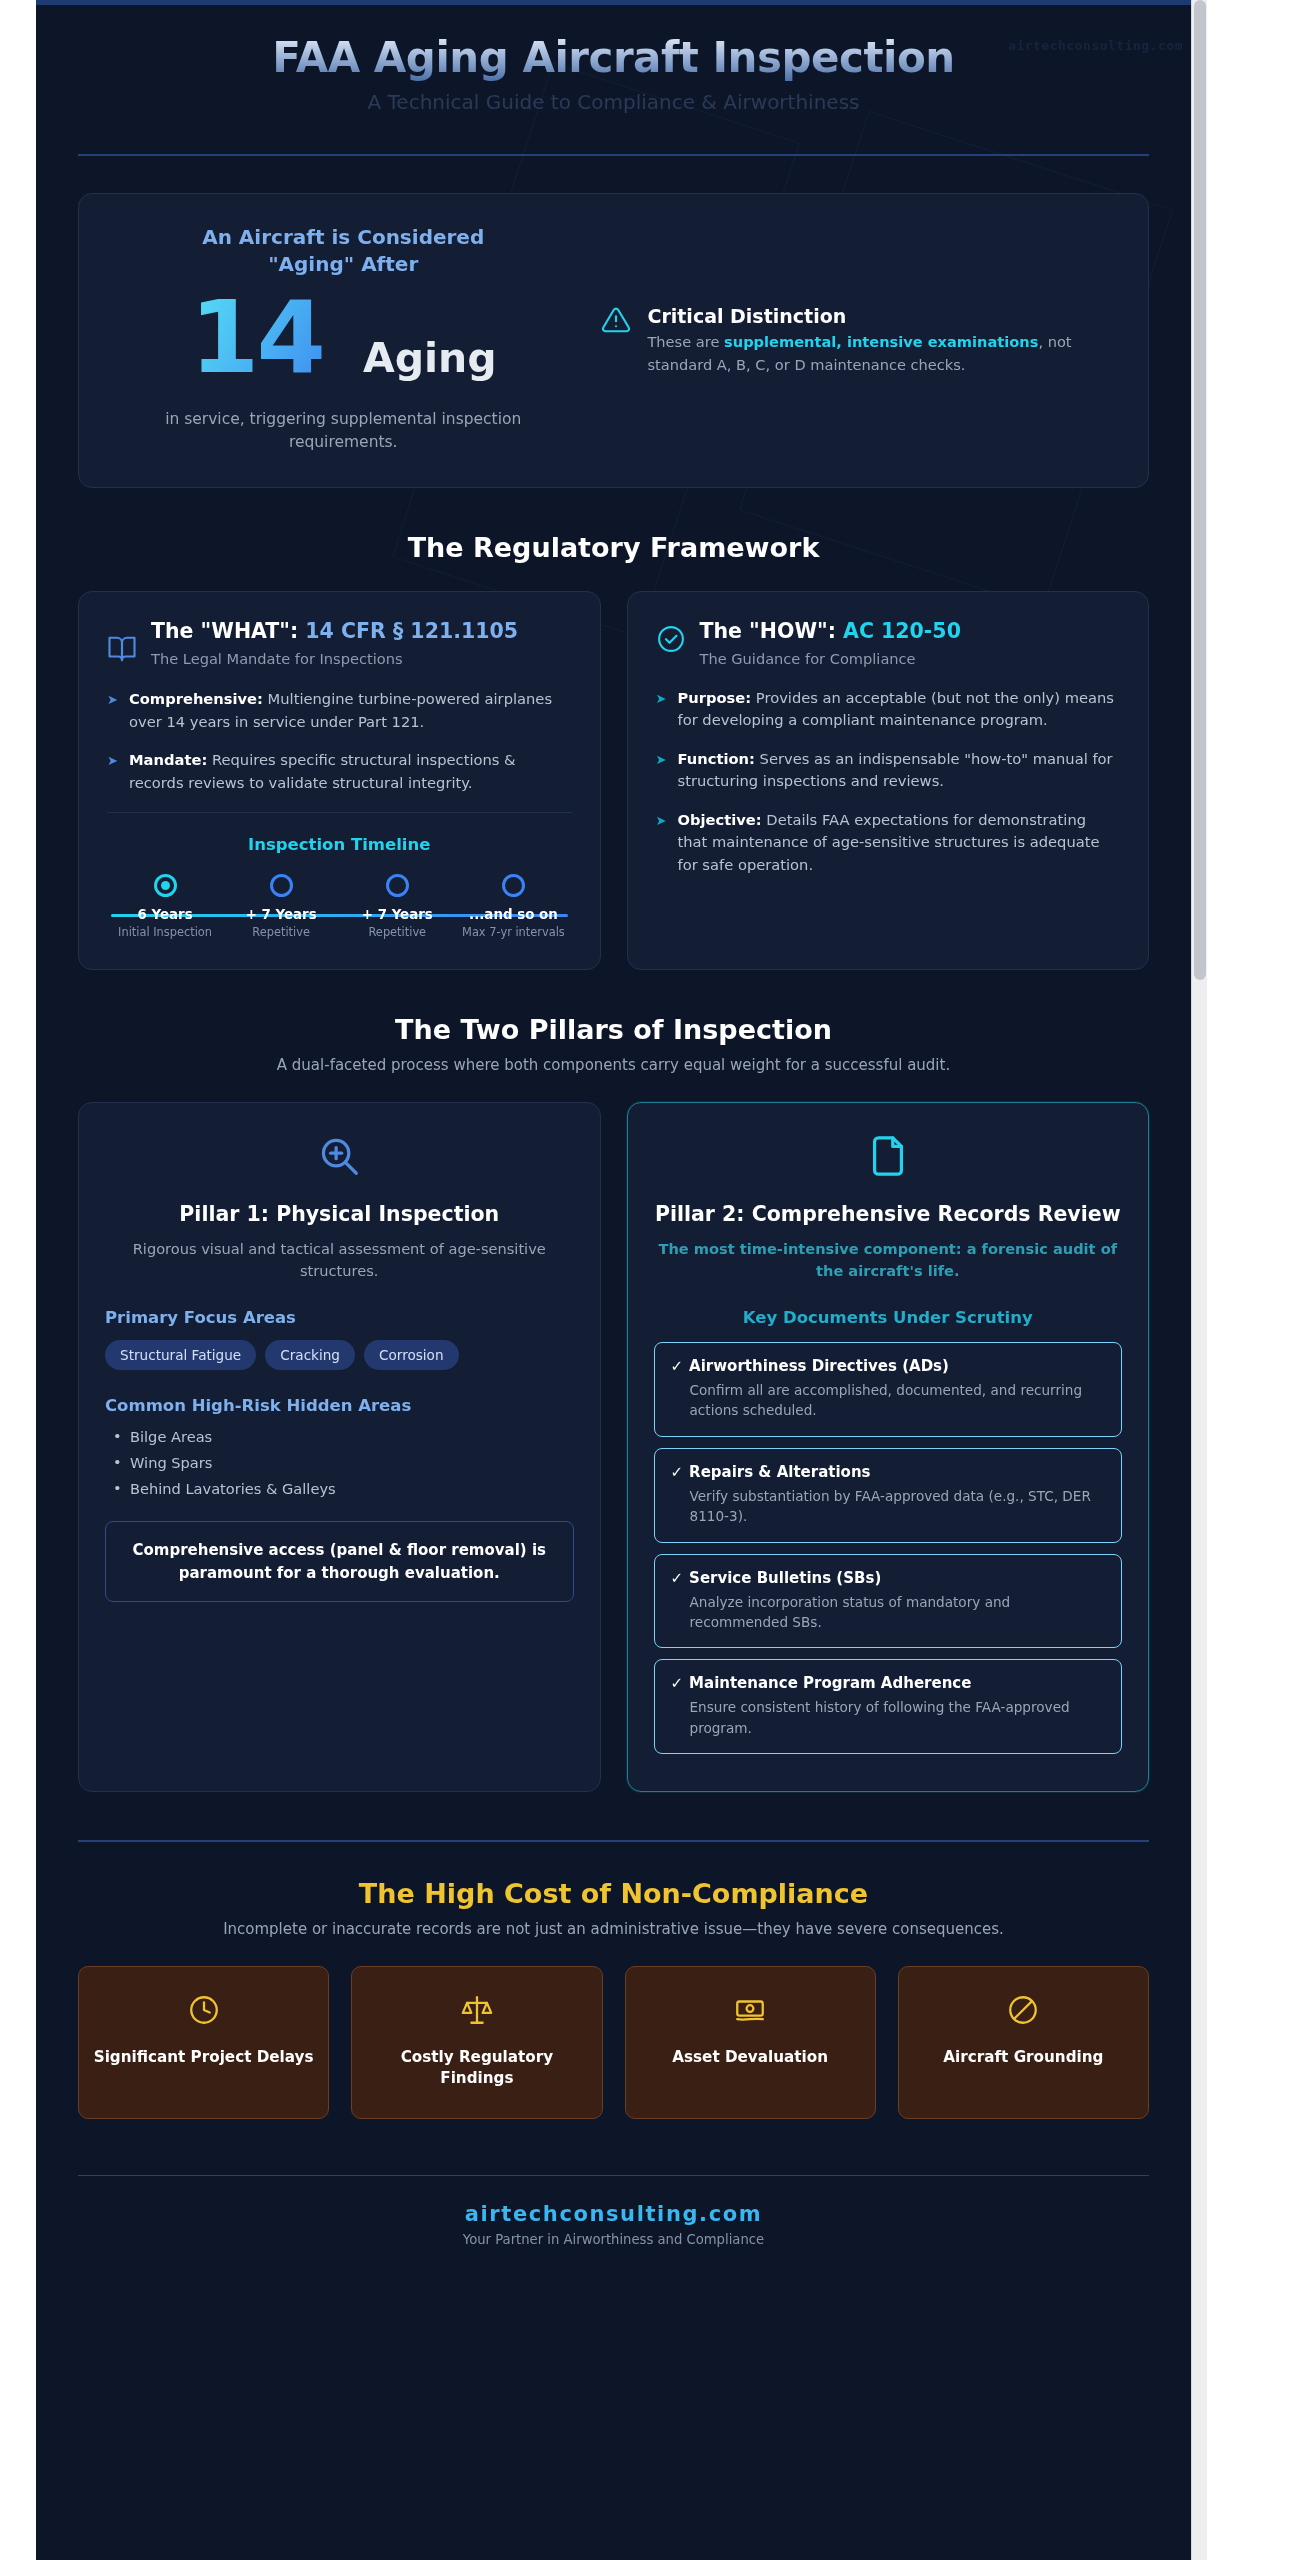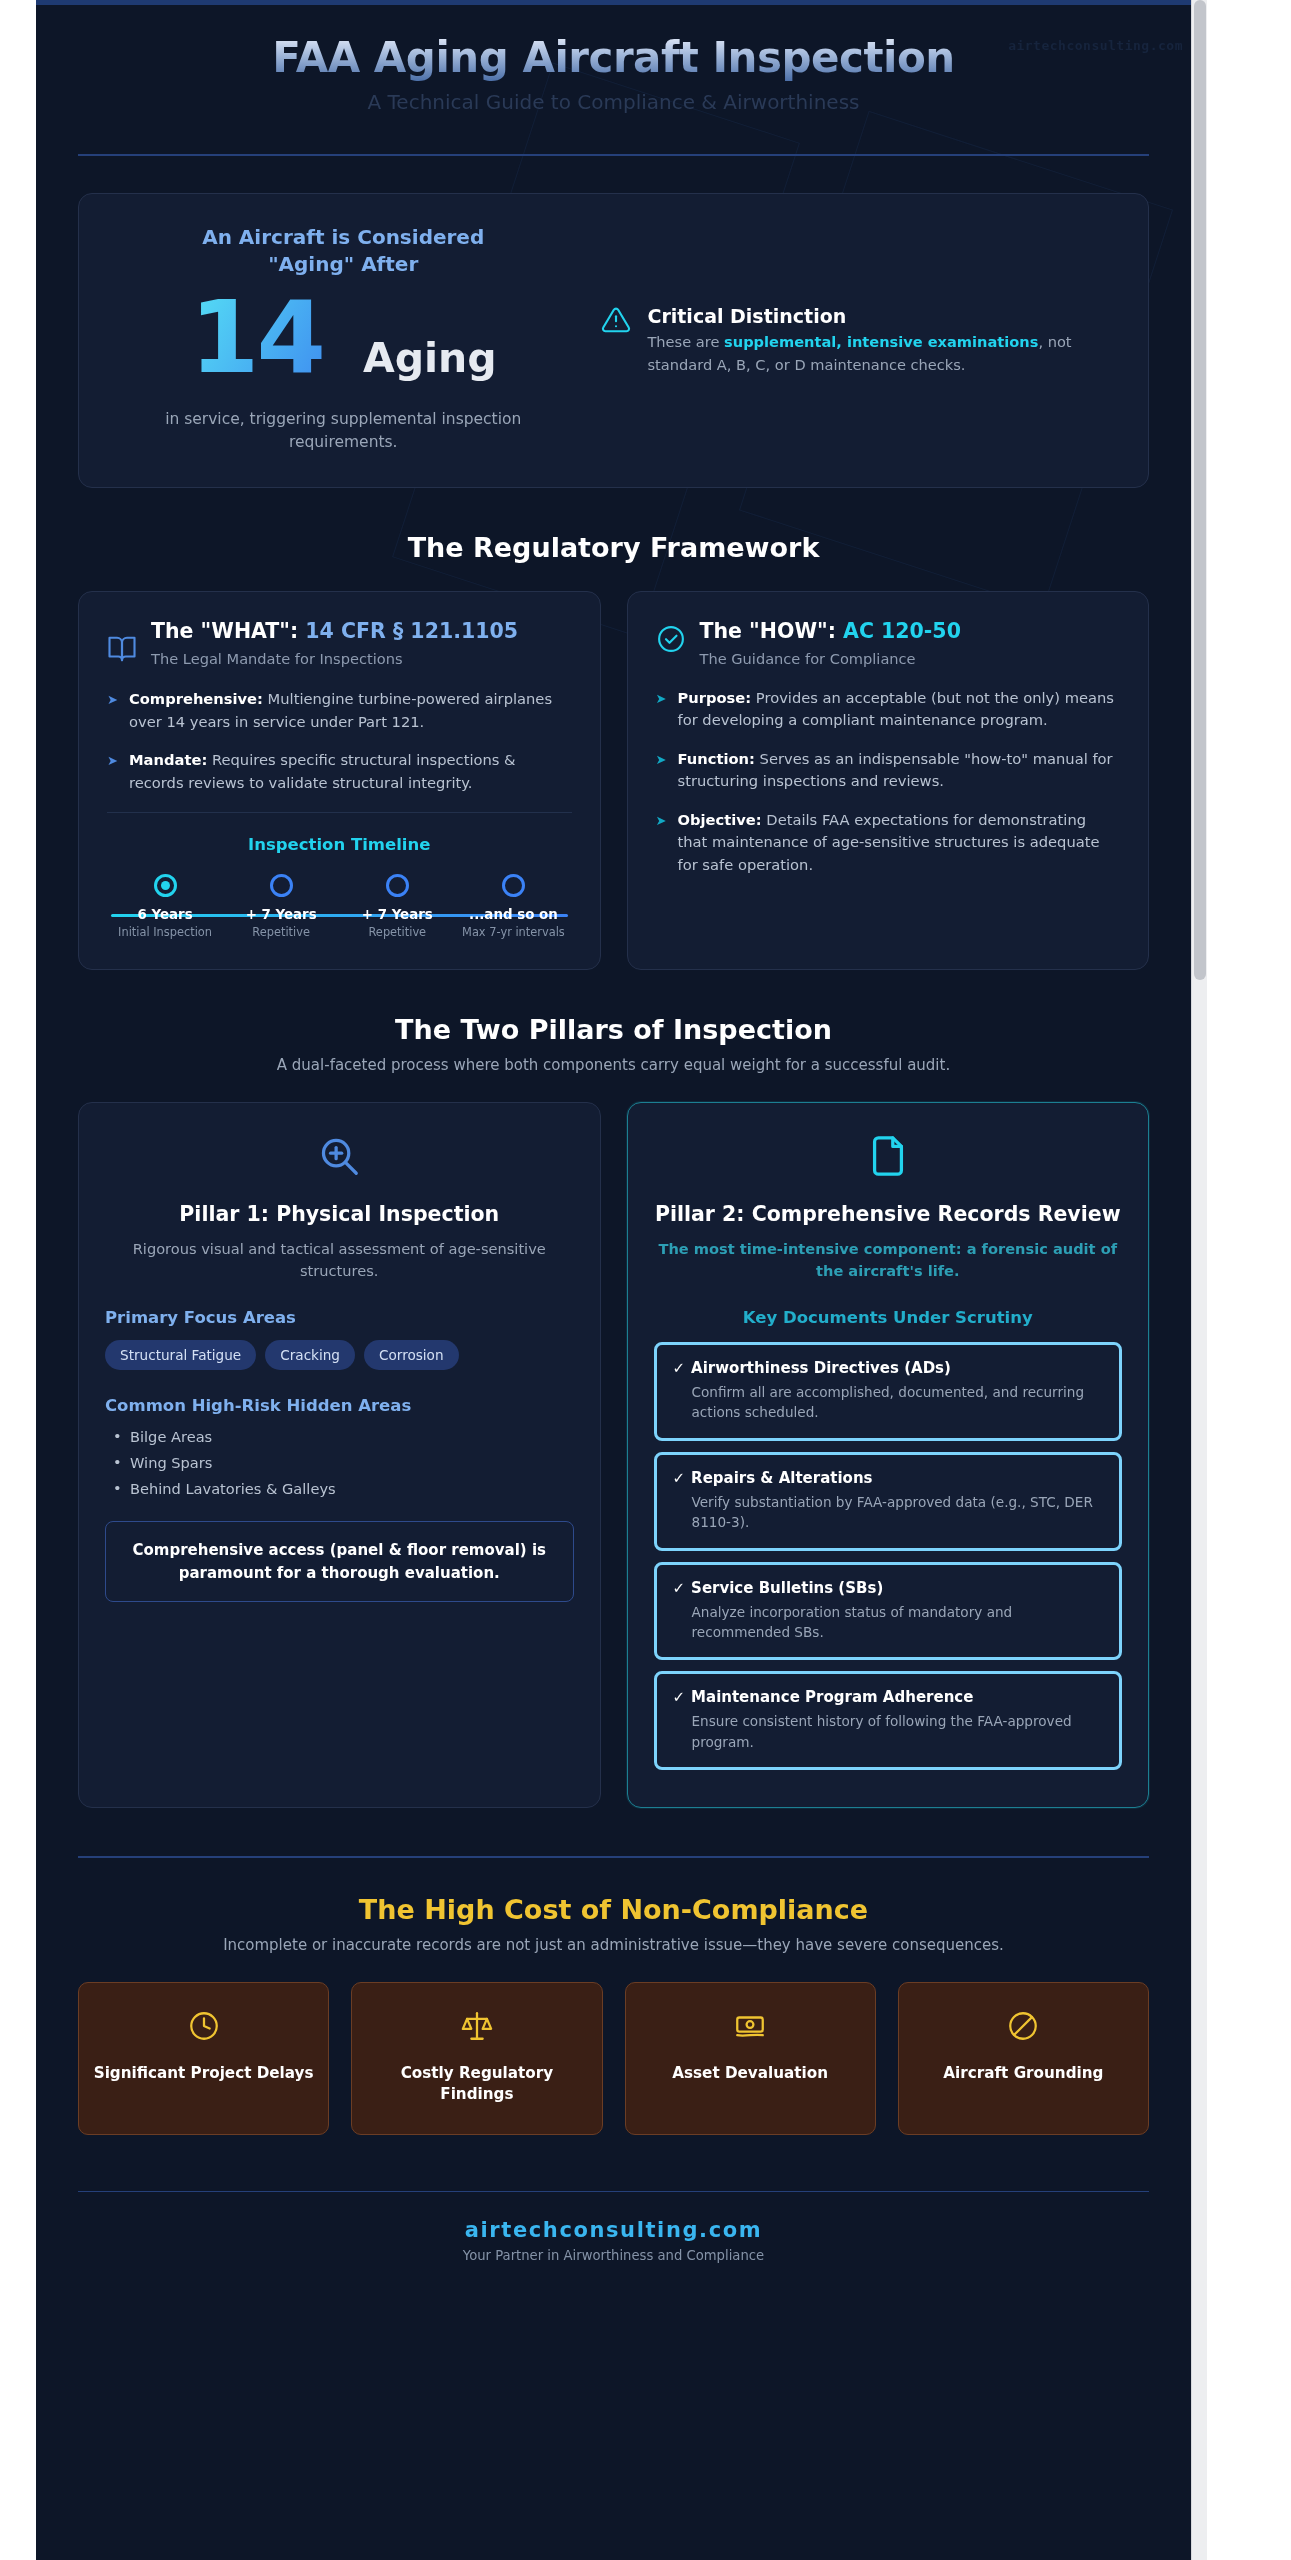--- a/index.html
+++ b/index.html
@@ -226,21 +226,21 @@
     margin-top: 24px;
     border: 1px solid #2e4a8c;
     border-radius: 8px;
     padding: 17px 22px;
     text-align: center;
     font-size: 15px; font-weight: 700; color: #ffffff; line-height: 1.5;
   }
 
   .doc-list { margin-top: 15px; }
   .doc-item {
-    border: 3px solid #7dd3fc;
+    border: 1px solid #7dd3fc;
     border-radius: 8px;
     padding: 14px 16px 15px;
     margin-bottom: 11px;
   }
   .doc-item .dt { font-size: 15px; font-weight: 700; color: #ffffff; }
   .doc-item .dt .ck { color: #ffffff; margin-right: 6px; font-weight: 400; }
   .doc-item .dd {
     font-size: 13.6px; color: #9aa6b8; line-height: 1.5; margin-top: 5px; padding-left: 19px;
   }
 

